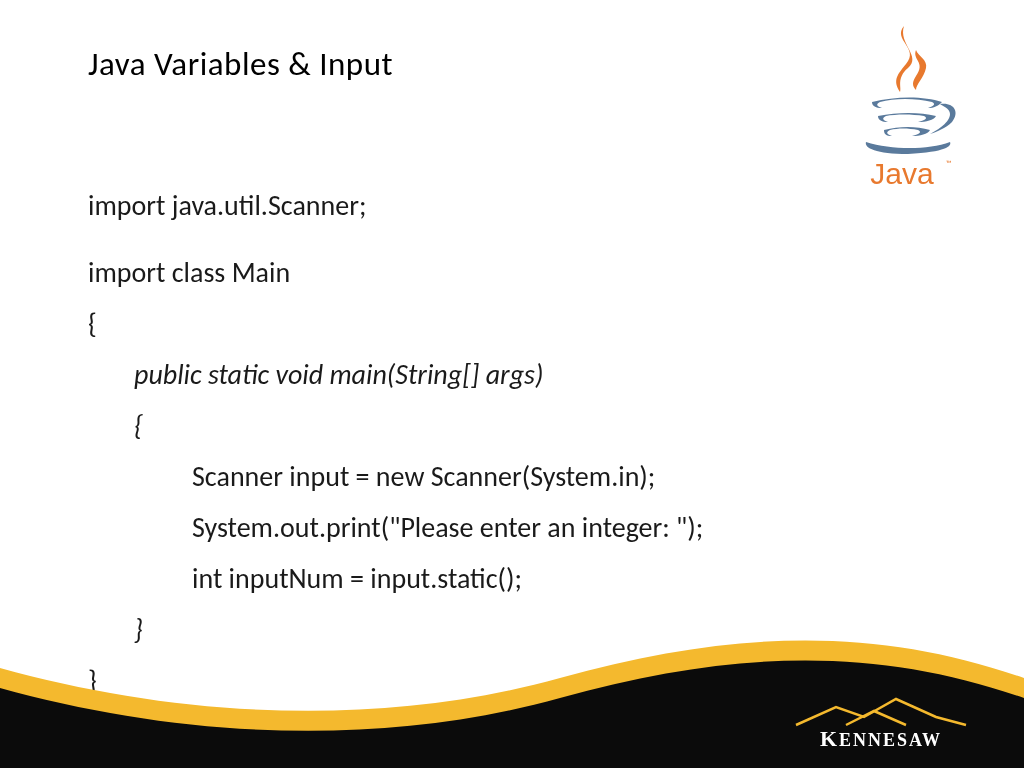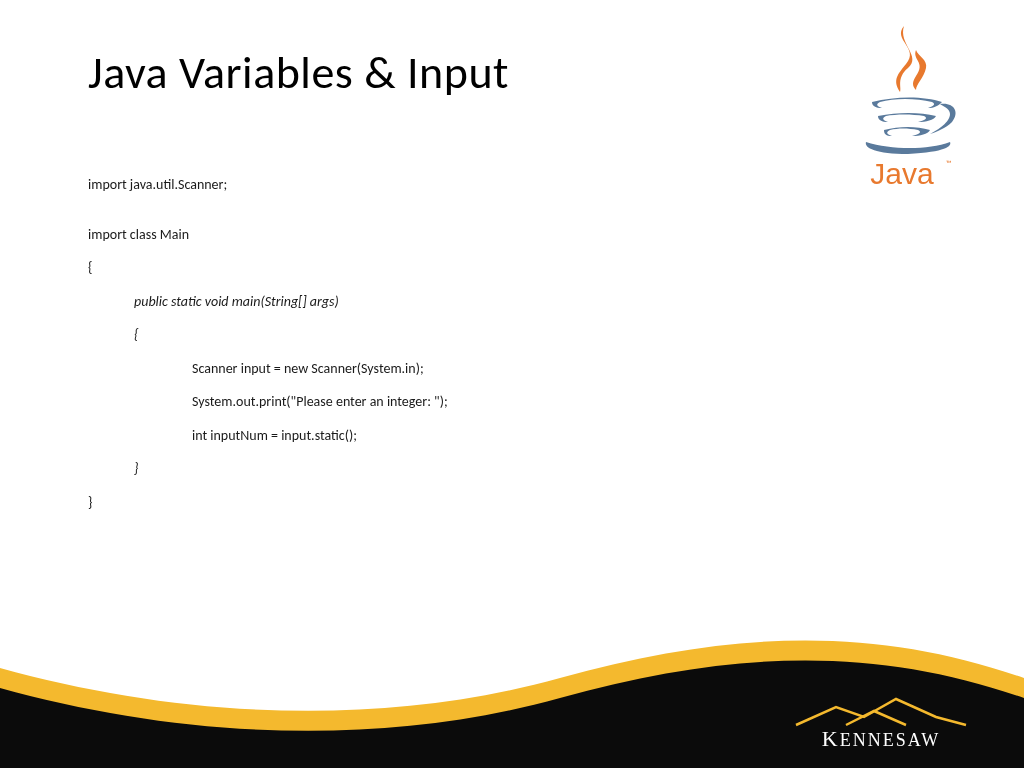--- a/index.html
+++ b/index.html
@@ -1,26 +1,26 @@
 <!DOCTYPE html>
 <html><head>
 <meta charset="utf-8">
 <style>
   * { margin: 0; padding: 0; box-sizing: border-box; }
   html, body { width: 1024px; height: 768px; overflow: hidden; font-family: "Calibri", "Segoe UI", sans-serif; background: #fff; position: relative; }
   .slide { width: 1024px; height: 768px; position: relative; }
-  .title { position: absolute; top: 44px; left: 88px; font-size: 46px; font-weight: 300; color: #000; letter-spacing: 0.5px; }
-  .code-block { position: absolute; top: 176px; left: 88px; font-size: 14px; color: #1a1a1a; line-height: 1.25; }
+  .title { position: absolute; top: 44px; left: 88px; font-size: 33px; font-weight: 300; color: #000; letter-spacing: 0.5px; }
+  .code-block { position: absolute; top: 188px; left: 88px; font-size: 28px; color: #1a1a1a; line-height: 1.25; }
   .code-line { white-space: pre; margin-bottom: 16px; }
   .indent1 { padding-left: 46px; font-style: italic; }
   .indent2 { padding-left: 104px; }
   .java-logo { position: absolute; top: 20px; right: 62px; width: 120px; height: 170px; }
   .footer-wave { position: absolute; bottom: 0; left: 0; width: 1024px; height: 160px; }
   .ksu-logo { position: absolute; bottom: 18px; right: 48px; text-align: center; color: #fff; font-family: "Trajan Pro", "Times New Roman", serif; }
-  .ksu-name { font-size: 18px; letter-spacing: 2px; font-weight: 400; line-height: 0.95; }
+  .ksu-name { font-size: 18px; letter-spacing: 2px; font-weight: 700; line-height: 0.95; }
   .ksu-name .big { font-size: 22px; }
   .ksu-sub { font-size: 13px; letter-spacing: 3px; font-weight: 400; }
   .ksu-sub .big { font-size: 16px; }
   .ksu-mtn { margin: 0 auto 2px auto; display: block; }
 </style>
 </head>
 <body>
 
 <div class="slide">
 

